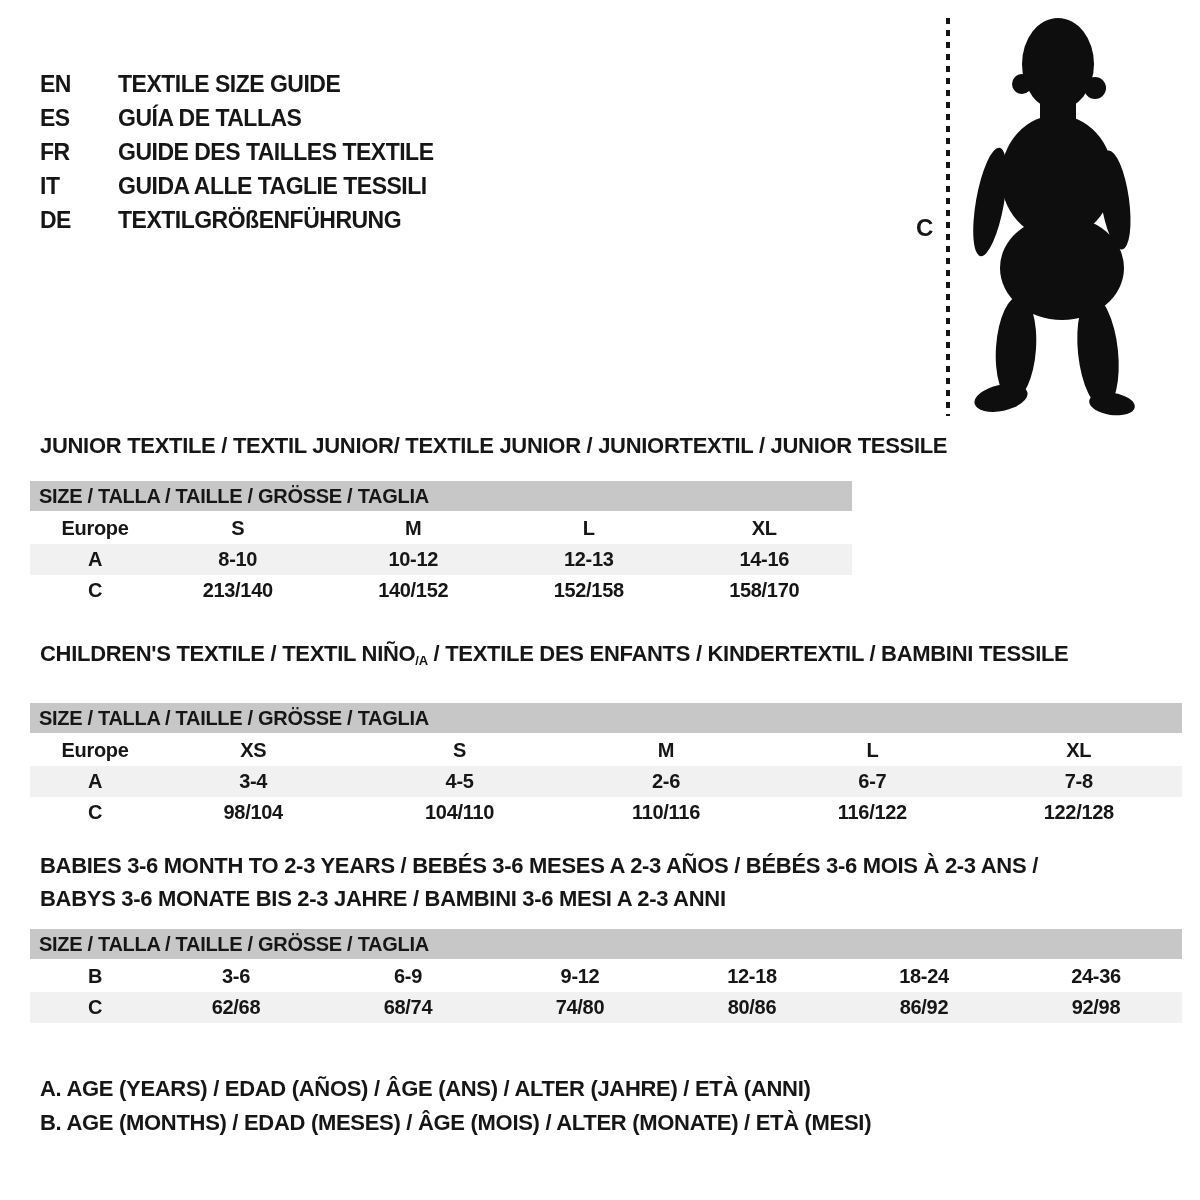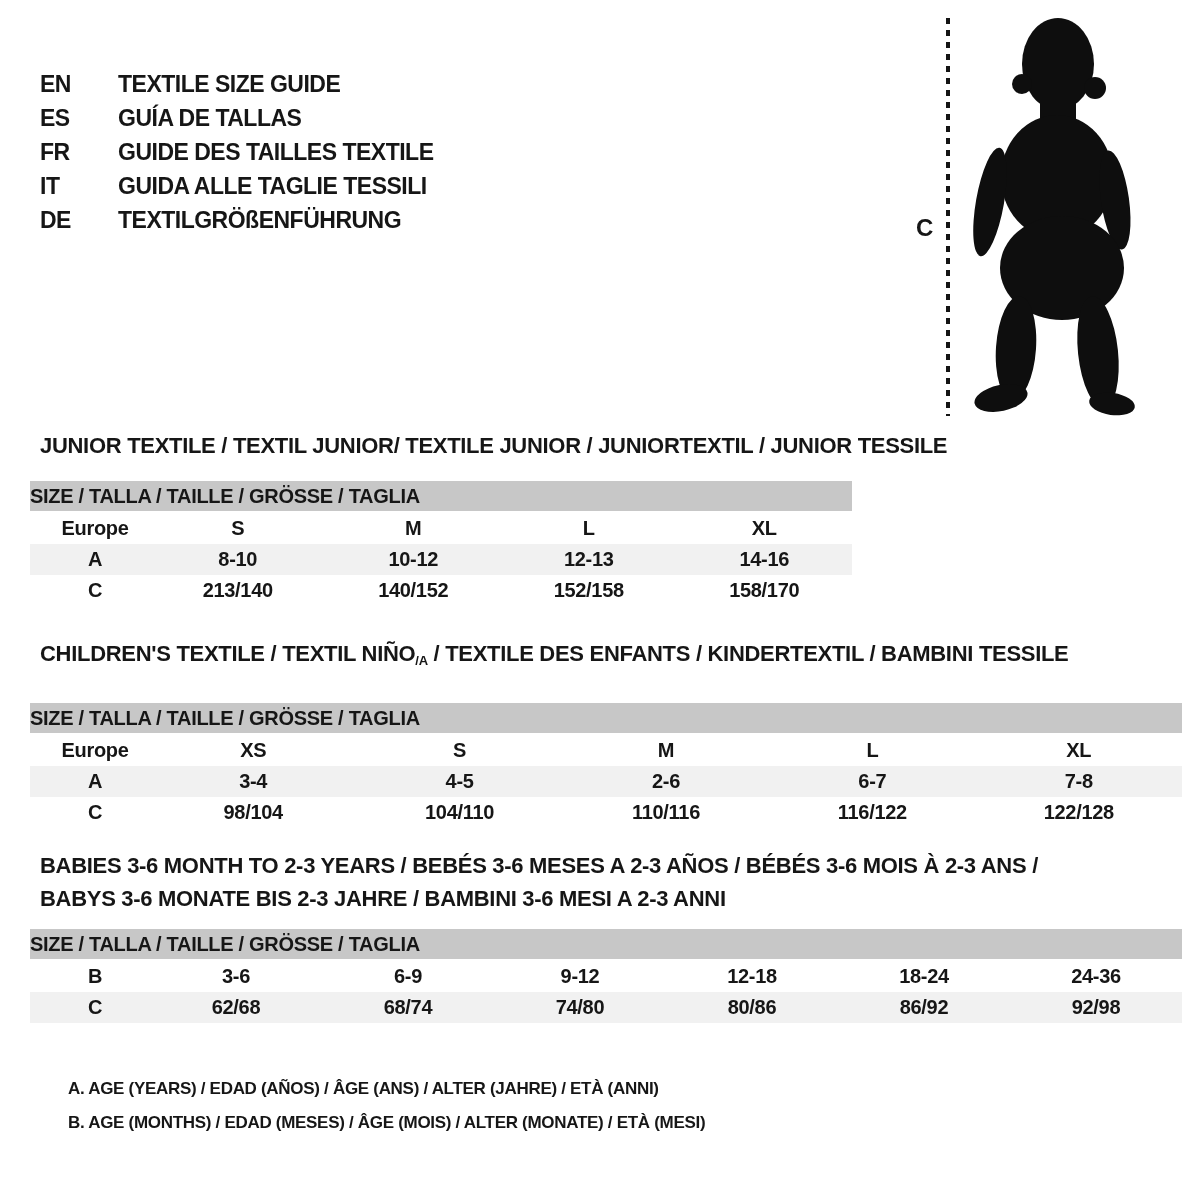--- a/index.html
+++ b/index.html
@@ -27,32 +27,32 @@
   .sec-children { top:641px; width:1152px; }
   .sec-babies { top:849px; width:1152px; }
 
   .sec-title { font-size:22px; font-weight:bold; letter-spacing:-0.3px;
     padding-left:10px; margin:0; line-height:26px; white-space:nowrap; }
   .sec-junior .sec-title { margin-bottom:22px; }
   .sec-children .sec-title { margin-bottom:29px; }
   .sec-babies .sec-title { line-height:33px; margin-bottom:14px; }
   .sub { font-size:13px; vertical-align:-4px; }
 
-  .size-bar { height:30px; background:#c7c7c7; line-height:30px; 
+  .size-bar { height:30px; background:#c7c7c7; line-height:30px; padding-left:9px;
     font-size:20px; font-weight:bold; letter-spacing:-0.3px; margin-bottom:2px; }
 
   .tbl { display:table; width:100%; table-layout:fixed; font-weight:bold; font-size:20px; }
   .trow { display:table-row; }
   .trow.alt .tcell { background:#f1f1f1; }
   .tcell { display:table-cell; height:31px; vertical-align:middle; text-align:center; letter-spacing:-0.3px; }
   .tcell.lbl { width:110px; text-align:center; padding-left:10px; }
 
   
   .legend { position:absolute; left:40px; top:1072px; }
-  .legend-line { font-size:17px; font-weight:bold; line-height:34px; letter-spacing:-0.3px; white-space:nowrap;margin-left:28px; }
+  .legend-line { font-size:22px; font-weight:bold; line-height:34px; letter-spacing:-0.3px; white-space:nowrap; }
 </style>
 </head>
 <body>
 
 <div class="canvas">
 
   <div class="lang-block">
     <div class="lang-row">
       <span class="lang-code">EN</span>
       <span class="lang-title">TEXTILE SIZE GUIDE</span>

